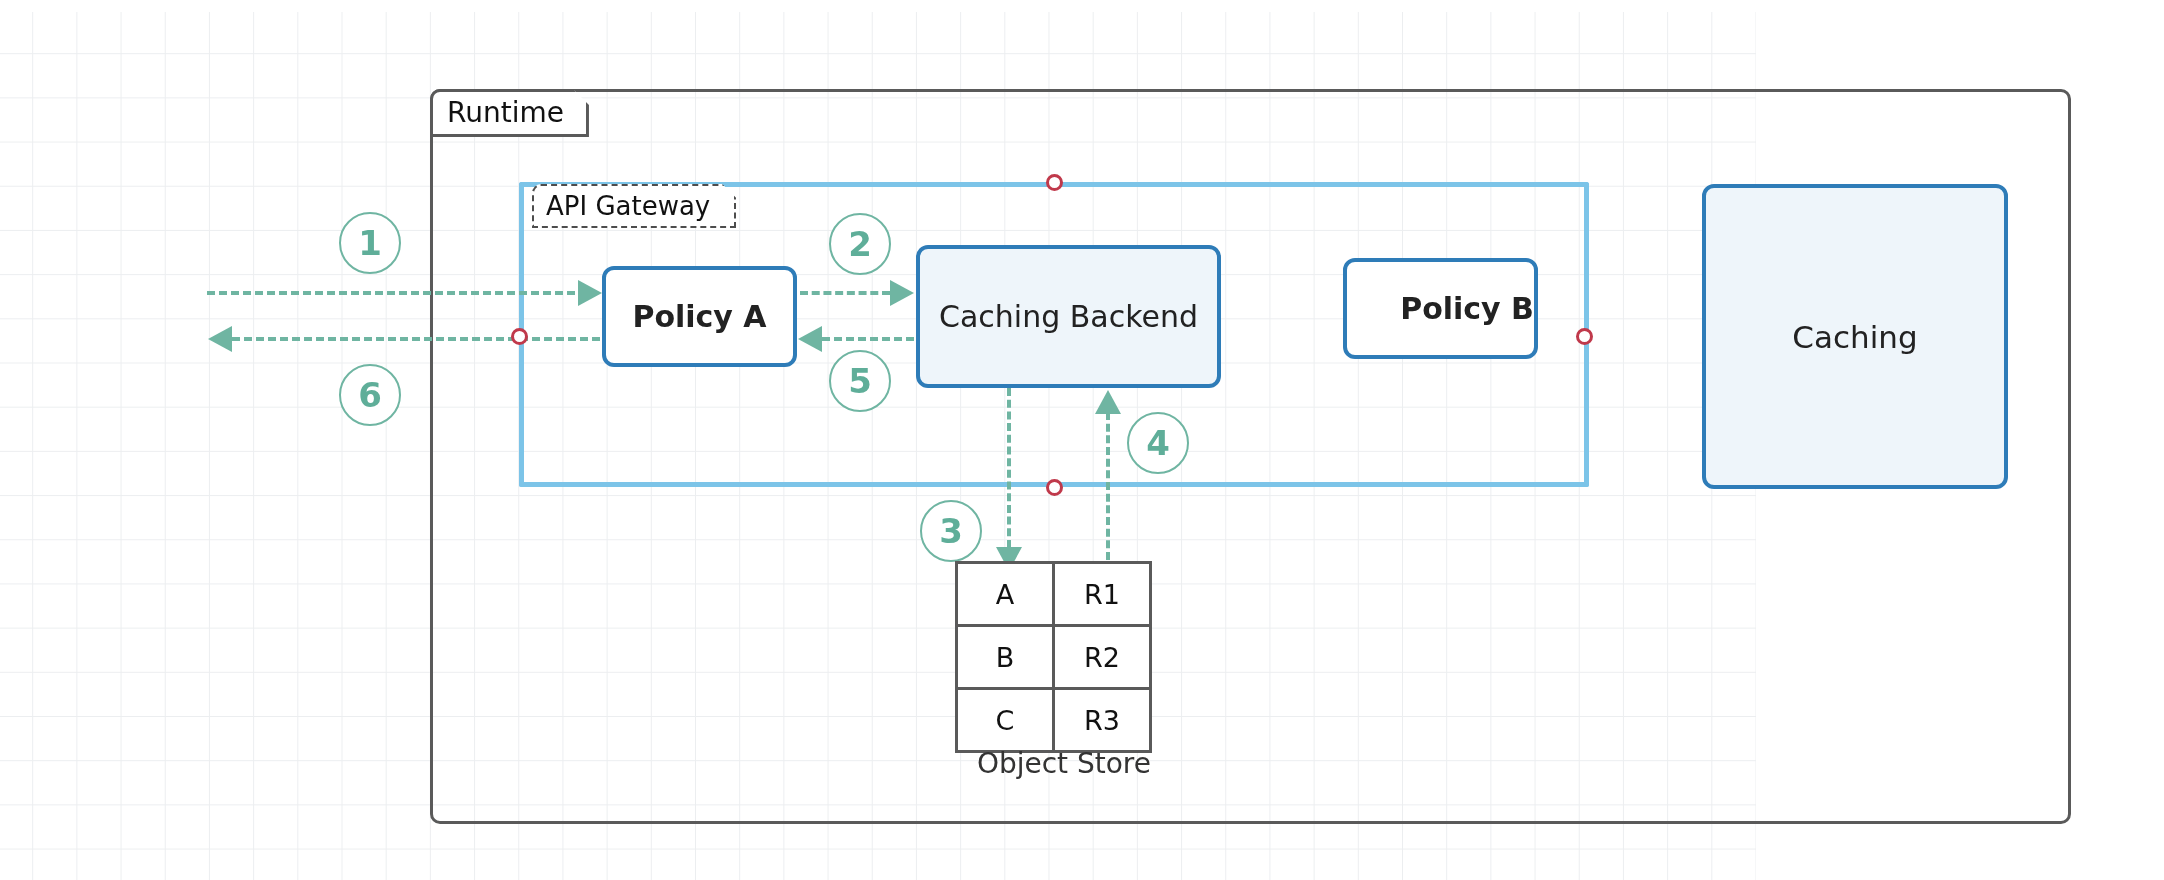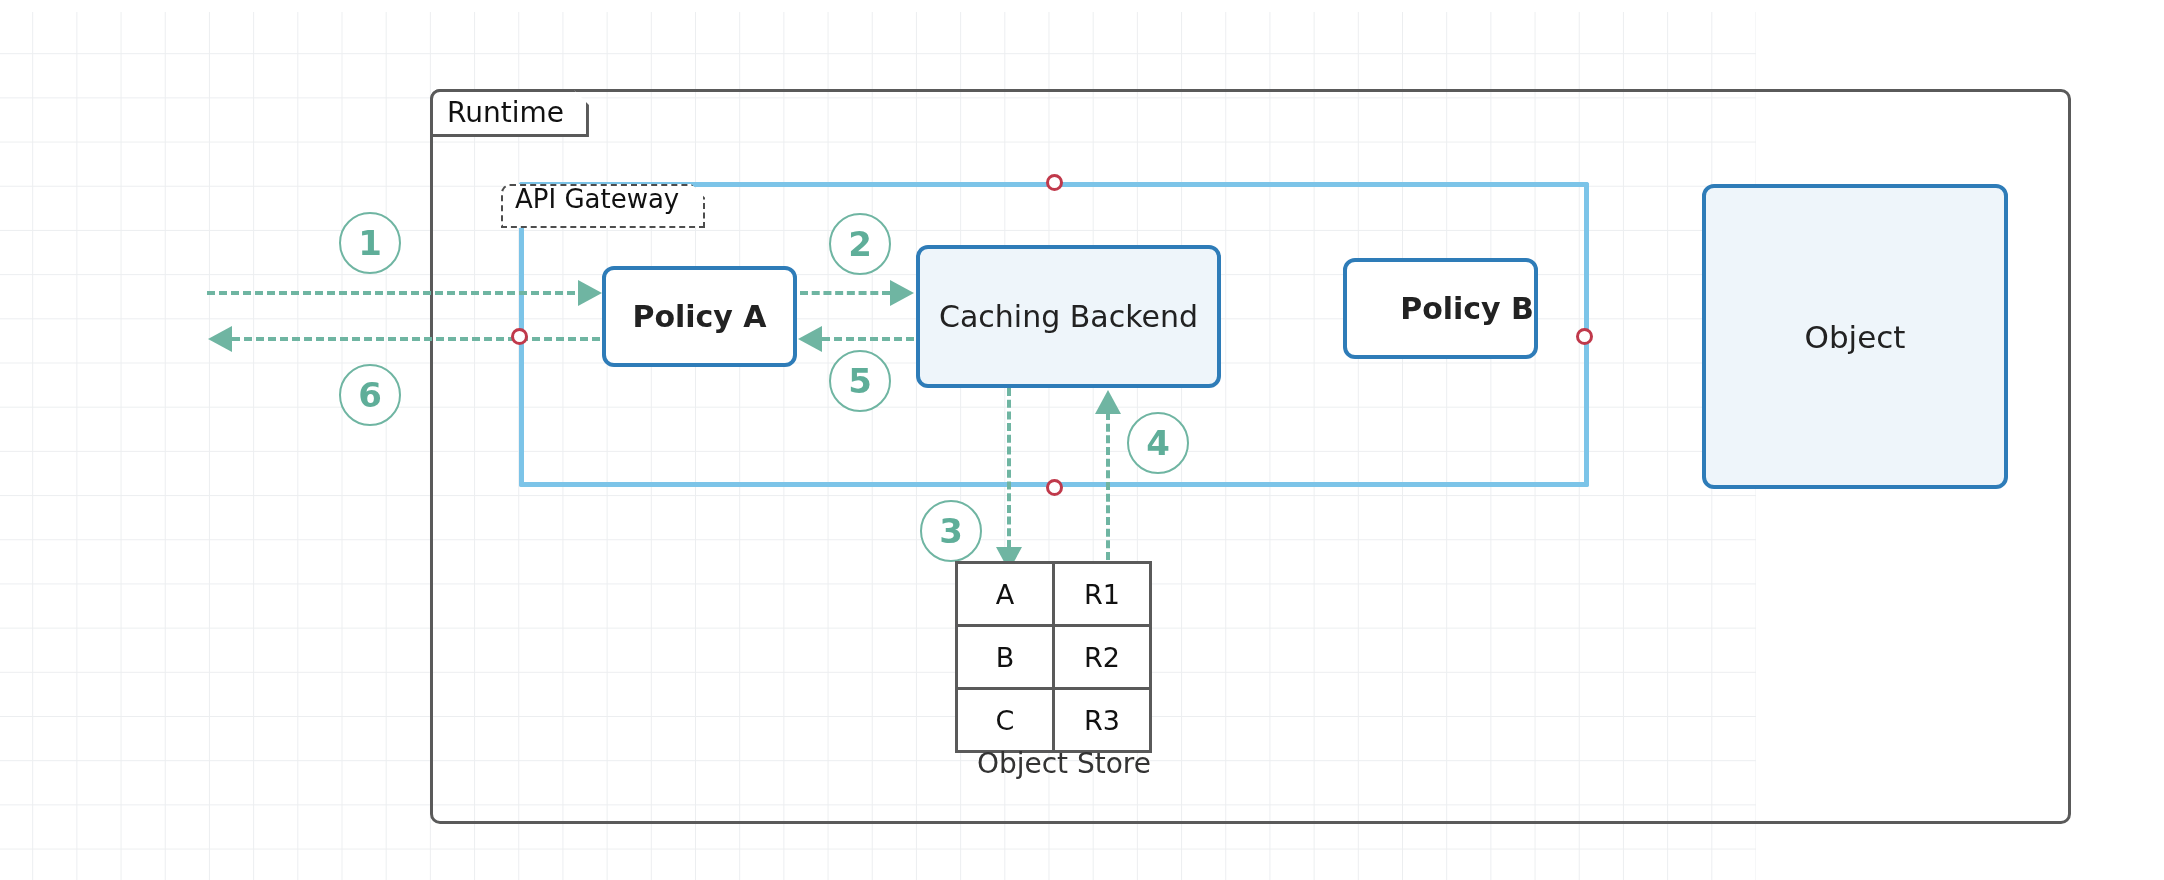--- a/index.html
+++ b/index.html
@@ -49,24 +49,24 @@
     left:519px;top:170px;width:1070px;height:305px;
     box-sizing:border-box;
     border:2.5px dashed #4d4d4d;
     border-radius:10px;
   }
   #apigw-blue-l{left:519px;top:170px;width:5px;height:305px;background:#7cc4e8;border-radius:3px;}
   #apigw-blue-r{left:1584px;top:170px;width:5px;height:305px;background:#7cc4e8;border-radius:3px;}
   #apigw-blue-t{left:519px;top:170px;width:1070px;height:5px;background:#7cc4e8;border-radius:3px;}
   #apigw-blue-b{left:519px;top:470px;width:1070px;height:5px;background:#7cc4e8;border-radius:3px;}
   #apigw-tab{
-    left:501px;top:172px;height:44px;
+    left:532px;top:172px;height:44px;
     box-sizing:border-box;
     padding:0 24px 0 12px;
-    display:flex;align-items:flex-start;
+    display:flex;align-items:center;
     background:#ffffff;
     border:2.5px dashed #4d4d4d;
     border-top-left-radius:9px;
     color:#111;font-size:26px;line-height:1;
     clip-path:polygon(0 0, calc(100% - 14px) 0, 100% 14px, 100% 100%, 0 100%);
   }
 
   
   .node{
     box-sizing:border-box;
@@ -165,21 +165,21 @@
 
   <div class="abs node tint" id="caching-policy">
     <span>Caching Backend</span>
   </div>
 
   <div class="abs node white" id="policy-b">
     <span>Policy B</span>
   </div>
 
   <div class="abs node tint" id="backend">
-    <span>Object</span>
+    <span>Caching</span>
   </div>
 
   <div class="hline abs" style="left:207px;top:279px;width:380px;"></div>
   <div class="head head-r abs" style="left:578px;top:268px;"></div>
 
   <div class="hline abs" style="left:800px;top:279px;width:90px;"></div>
   <div class="head head-r abs" style="left:890px;top:268px;"></div>
 
   <div class="hline abs" style="left:822px;top:325px;width:92px;"></div>
   <div class="head head-l abs" style="left:798px;top:314px;"></div>

